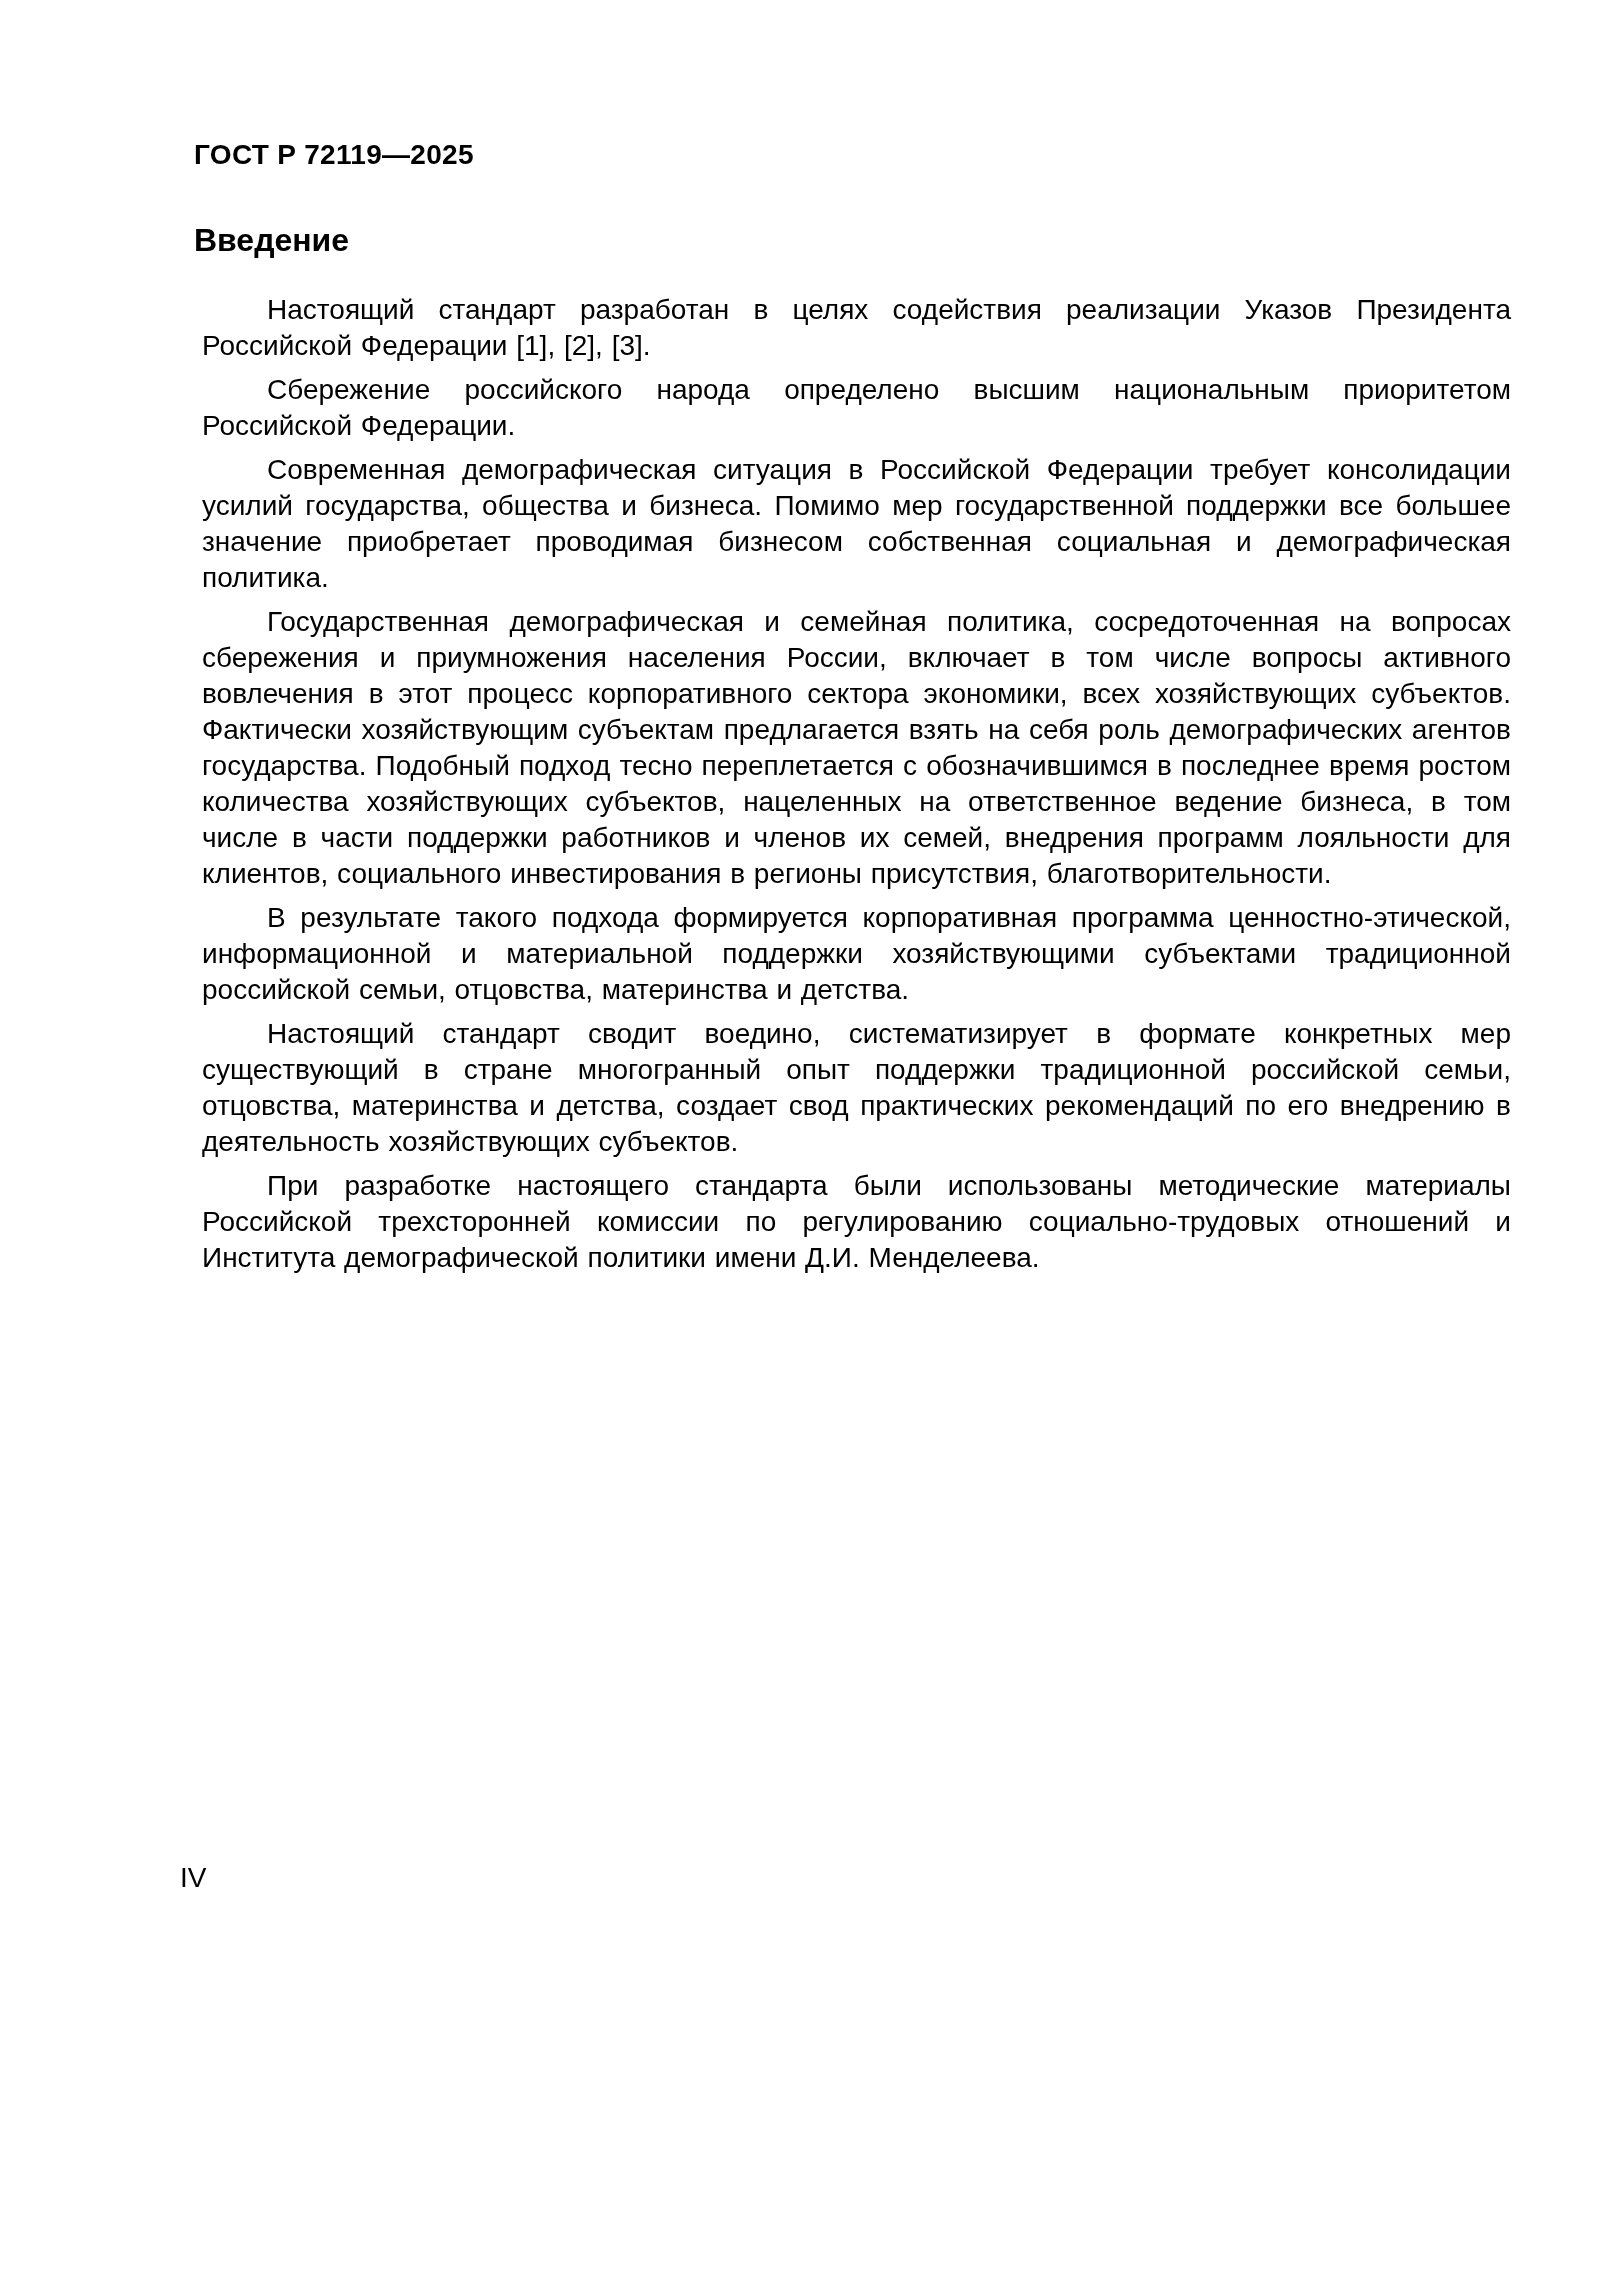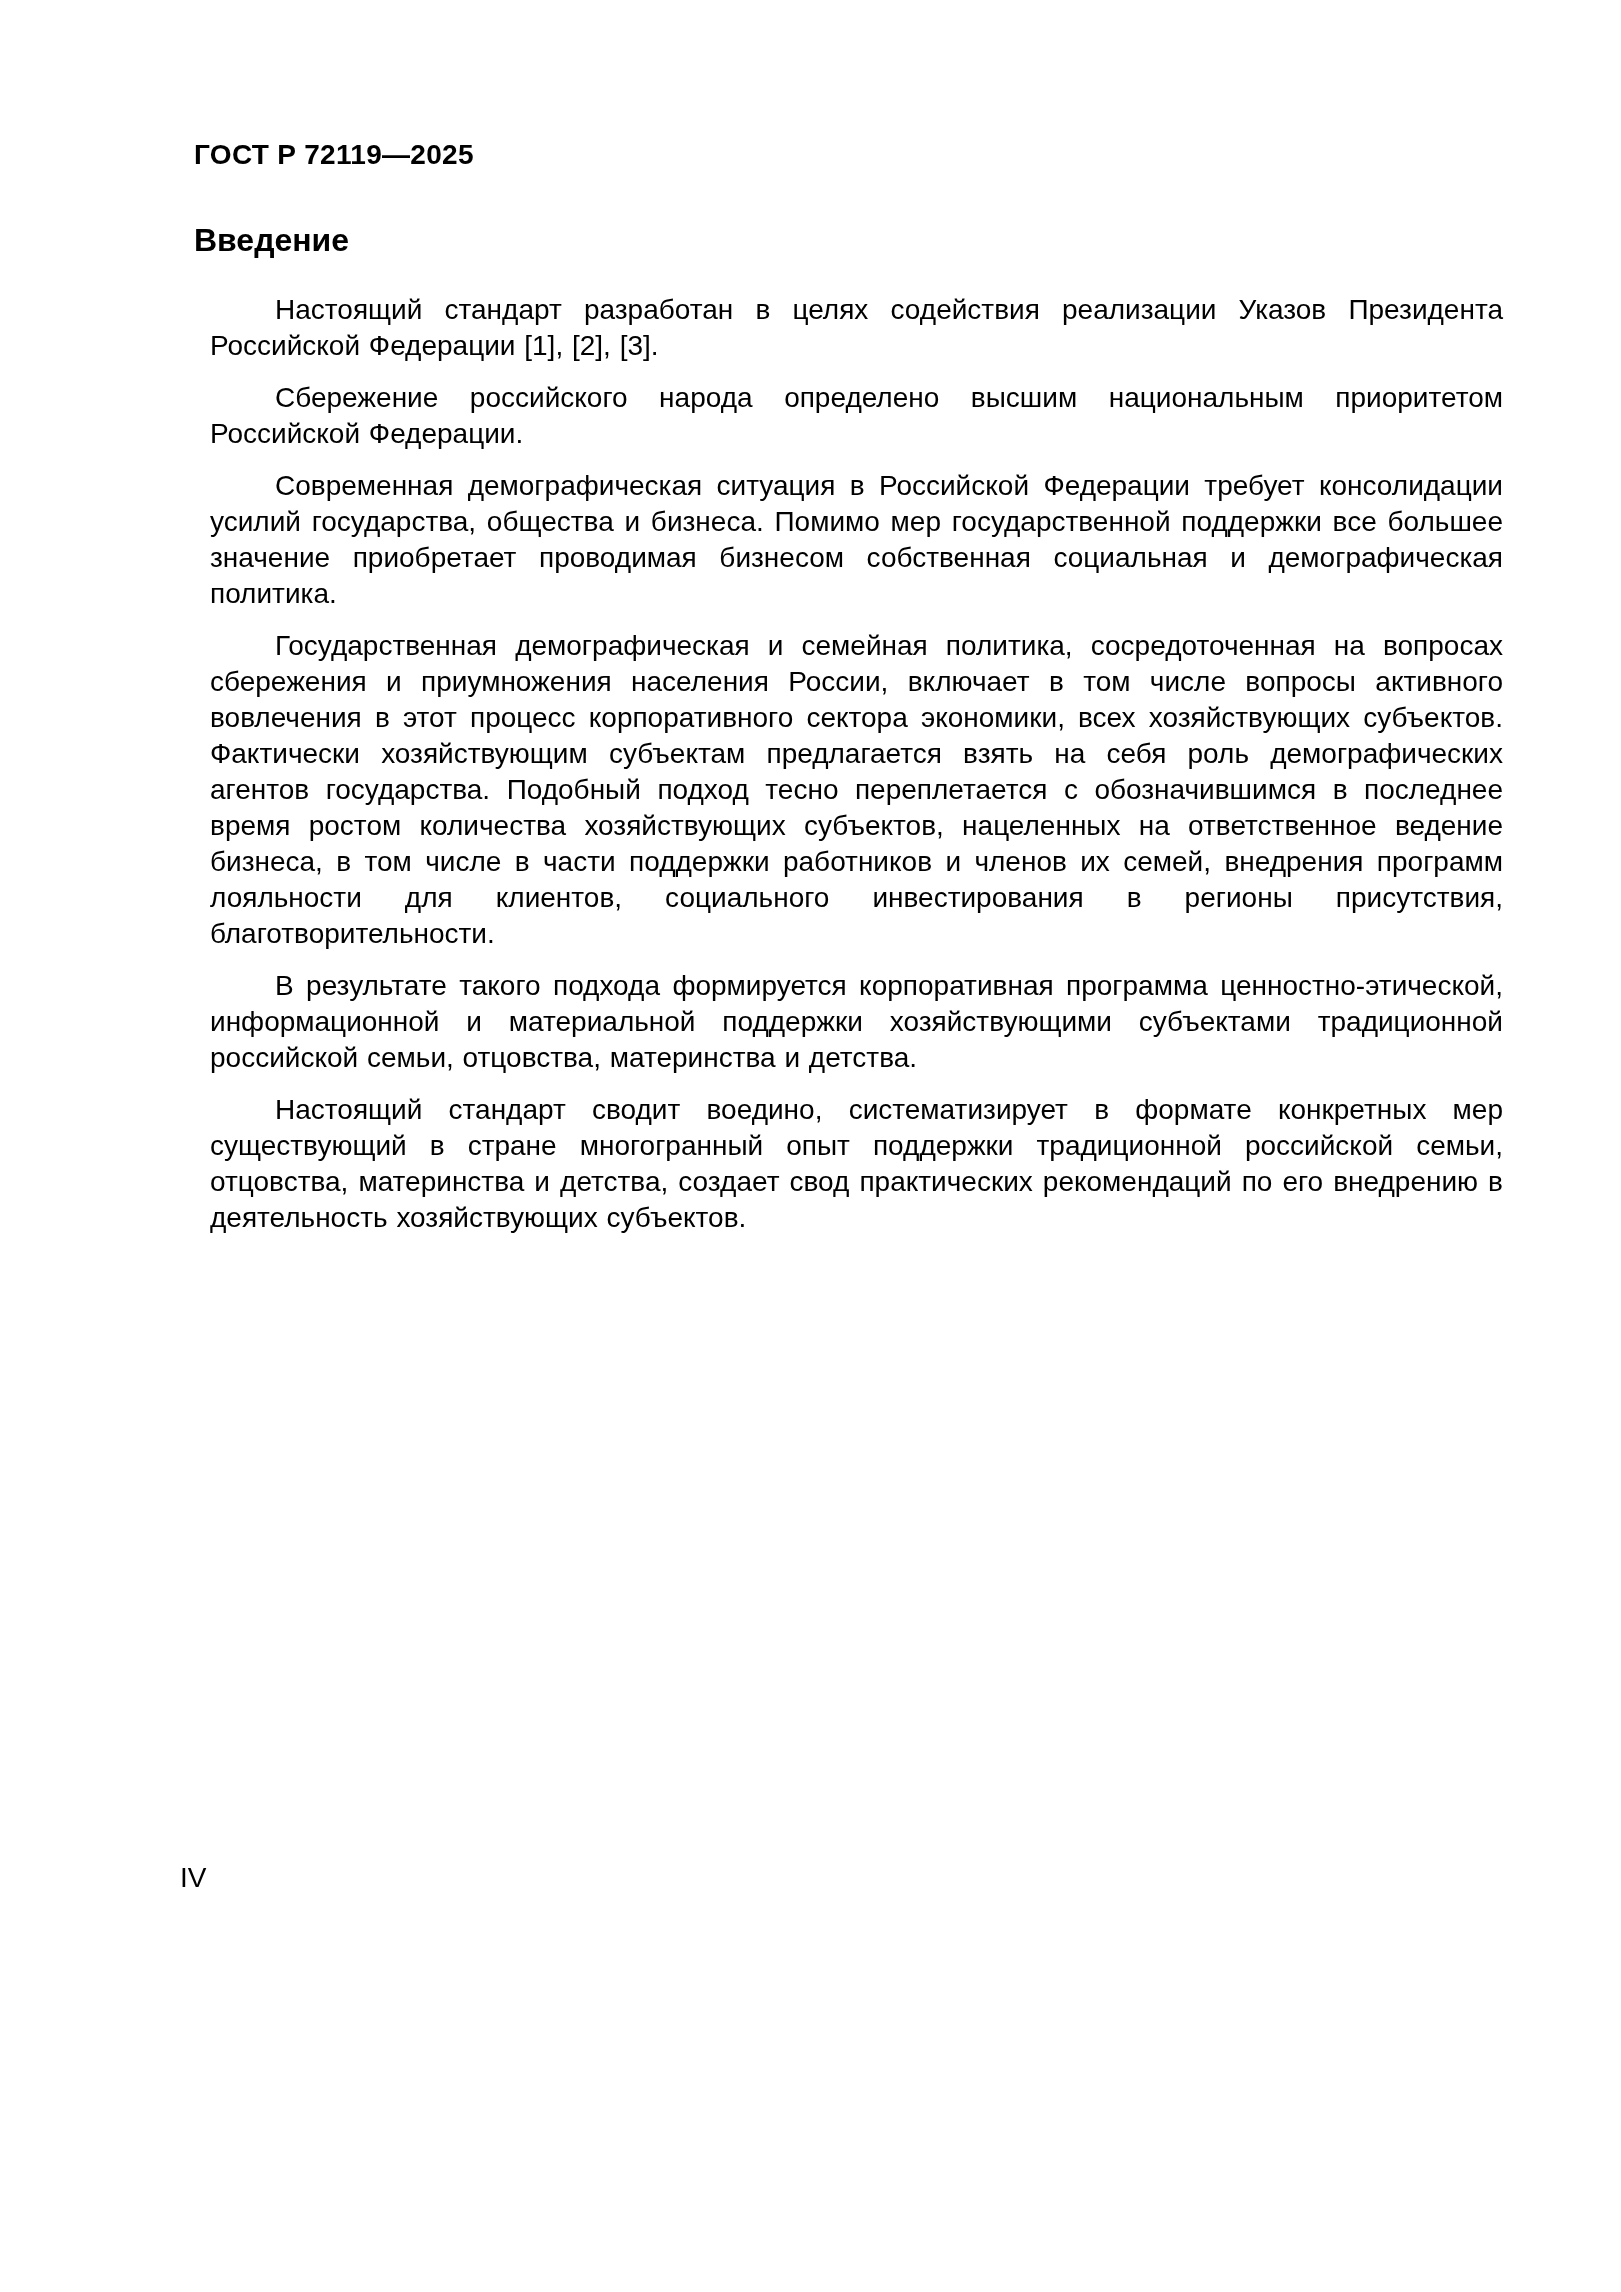--- a/index.html
+++ b/index.html
@@ -23,21 +23,21 @@
     font-weight: bold;
     letter-spacing: 0.3px;
   }
   .intro-title {
     font-size: 32px;
     font-weight: bold;
     text-align: left;
     margin: 51px 0 33px 0;
   }
   .body-text p {
-    margin: 16px;
+    margin: 8px;
     font-size: 28px;
     line-height: 36px;
     text-align: justify;
     text-indent: 65px;
     word-spacing: 1px;
   }
   .page-number {
     position: absolute;
     left: 180px;
     top: 1862px;
@@ -53,18 +53,19 @@
 
   <div class="intro-title">Введение</div>
 
   <div class="body-text">
     <p>Настоящий стандарт разработан в целях содействия реализации Указов Президента Российской Федерации [1], [2], [3].</p>
     <p>Сбережение российского народа определено высшим национальным приоритетом Российской Федерации.</p>
     <p>Современная демографическая ситуация в Российской Федерации требует консолидации усилий государства, общества и бизнеса. Помимо мер государственной поддержки все большее значение приобретает проводимая бизнесом собственная социальная и демографическая политика.</p>
     <p>Государственная демографическая и семейная политика, сосредоточенная на вопросах сбережения и приумножения населения России, включает в том числе вопросы активного вовлечения в этот процесс корпоративного сектора экономики, всех хозяйствующих субъектов. Фактически хозяйствующим субъектам предлагается взять на себя роль демографических агентов государства. Подобный подход тесно переплетается с обозначившимся в последнее время ростом количества хозяйствующих субъектов, нацеленных на ответственное ведение бизнеса, в том числе в части поддержки работников и членов их семей, внедрения программ лояльности для клиентов, социального инвестирования в регионы присутствия, благотворительности.</p>
     <p>В результате такого подхода формируется корпоративная программа ценностно-этической, информационной и материальной поддержки хозяйствующими субъектами традиционной российской семьи, отцовства, материнства и детства.</p>
     <p>Настоящий стандарт сводит воедино, систематизирует в формате конкретных мер существующий в стране многогранный опыт поддержки традиционной российской семьи, отцовства, материнства и детства, создает свод практических рекомендаций по его внедрению в деятельность хозяйствующих субъектов.</p>
+    <p>При разработке настоящего стандарта были использованы методические материалы Российской трехсторонней комиссии по регулированию социально-трудовых отношений и Института демографической политики имени Д.И. Менделеева.</p>
   </div>
 
   <div class="page-number">IV</div>
 
 </div>
 
 
 </body></html>

